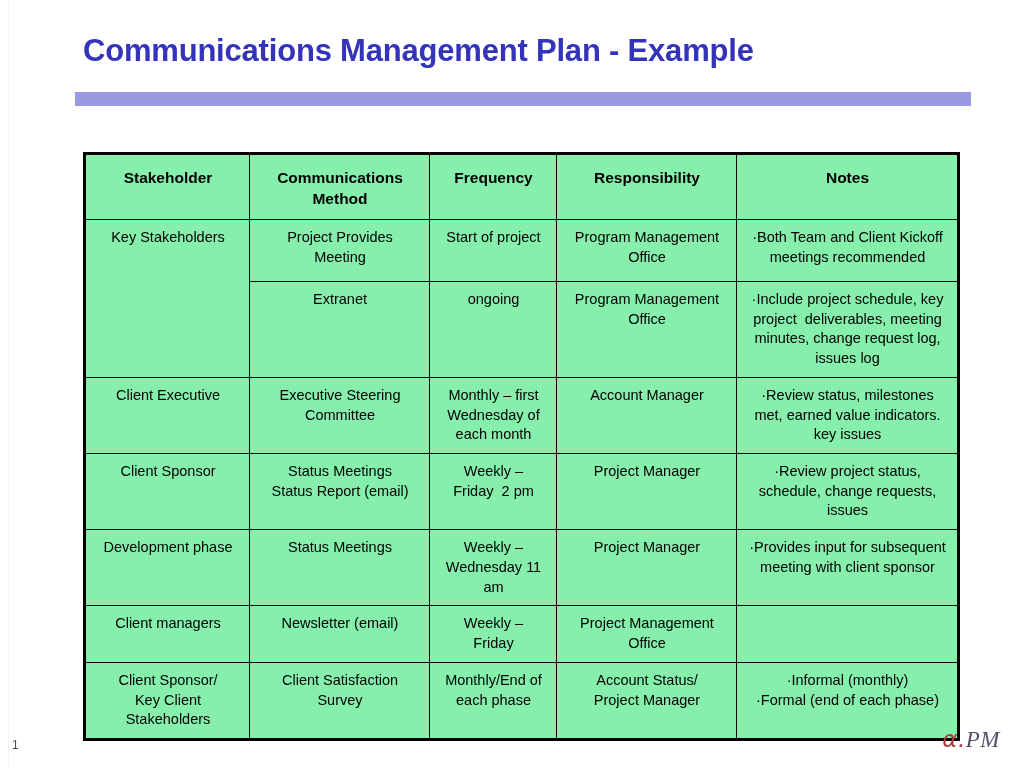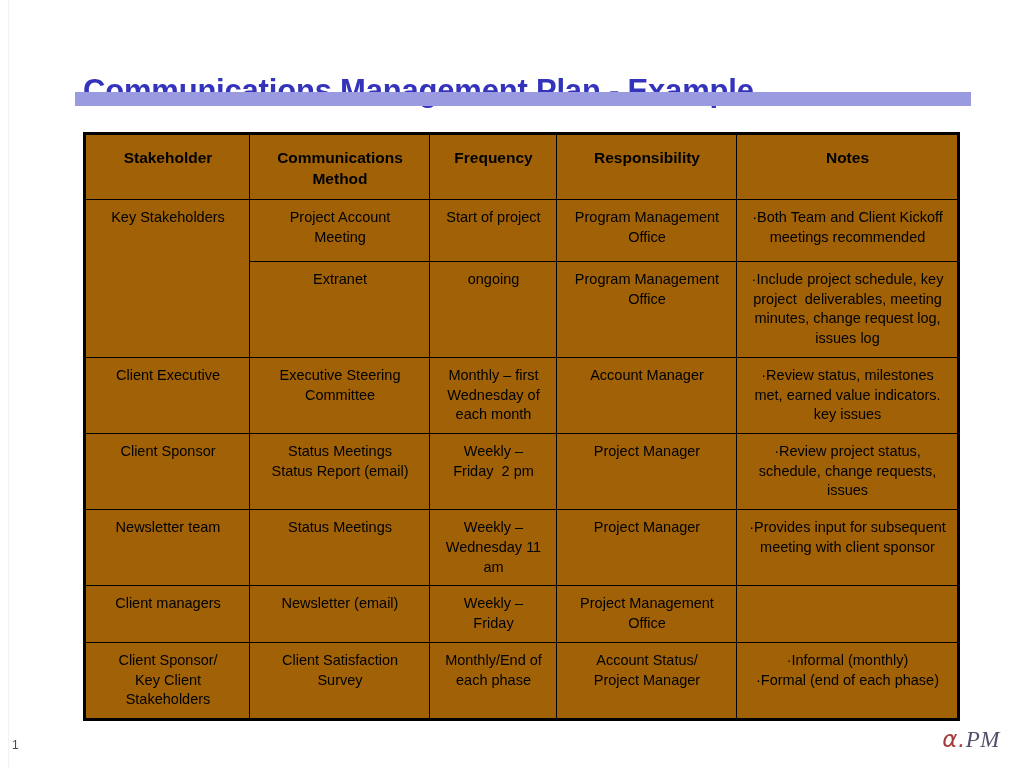--- a/index.html
+++ b/index.html
@@ -35,42 +35,41 @@
 
   .slide-title {
     position: absolute;
     left: 83px;
     top: 33px;
     font-size: 31px;
     font-weight: bold;
     color: #3333bb;
     letter-spacing: -0.2px;
     white-space: nowrap;
-    margin-top: 40px;
   }
 
   .title-underline {
     position: absolute;
     left: 75px;
     top: 92px;
     width: 896px;
     height: 14px;
     background: #9a9ae0;
   }
 
   
   .plan-table {
     position: absolute;
     left: 83px;
-    top: 132px;
+    top: 152px;
     width: 874px;
     border-collapse: collapse;
     table-layout: fixed;
     border: 3px solid #000000;
-    background: #a16207;
+    background: #86efac;
   }
   .plan-table td, .plan-table th {
     border: 1px solid #000000;
     vertical-align: top;
     padding: 8px 9px 8px 10px;
     font-size: 14.5px;
     line-height: 1.36;
     text-align: center;
     font-weight: normal;
   }
@@ -169,21 +168,21 @@
         </th>
       </tr>
     </thead>
     <tbody>
 
       <tr class="row-h1">
         <td rowspan="2">
           <span class="cell-line">Key Stakeholders</span>
         </td>
         <td>
-          <span class="cell-line">Project Account</span>
+          <span class="cell-line">Project Provides</span>
           <span class="cell-line">Meeting</span>
         </td>
         <td>
           <span class="cell-line">Start of project</span>
         </td>
         <td>
           <span class="cell-line">Program Management</span>
           <span class="cell-line">Office</span>
         </td>
         <td>
@@ -243,21 +242,21 @@
         <td>
           <span class="cell-line">Project Manager</span>
         </td>
         <td>
           <span class="bullet-line">Review project status, schedule, change requests, issues</span>
         </td>
       </tr>
 
       <tr class="row-h5">
         <td>
-          <span class="cell-line">Newsletter team</span>
+          <span class="cell-line">Development phase</span>
         </td>
         <td>
           <span class="cell-line">Status Meetings</span>
         </td>
         <td>
           <span class="cell-line">Weekly –</span>
           <span class="cell-line">Wednesday 11 am</span>
         </td>
         <td>
           <span class="cell-line">Project Manager</span>

